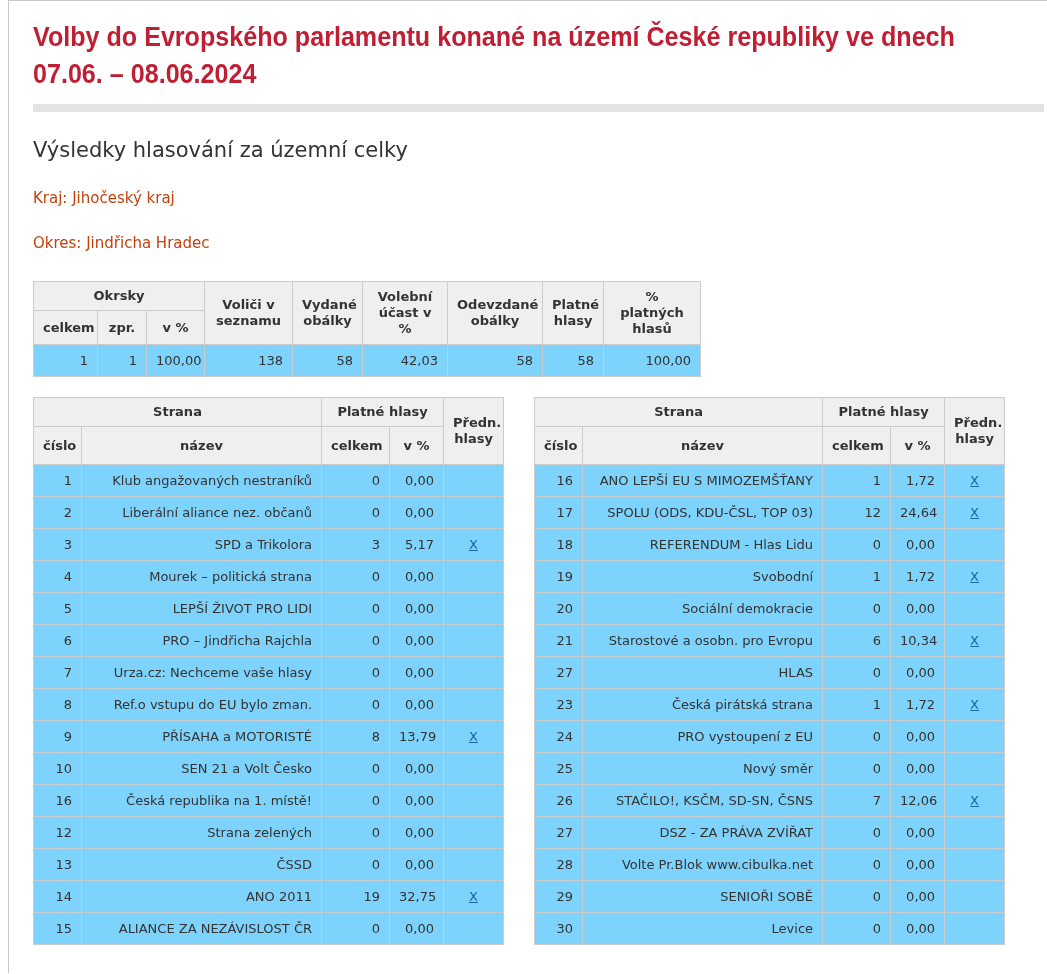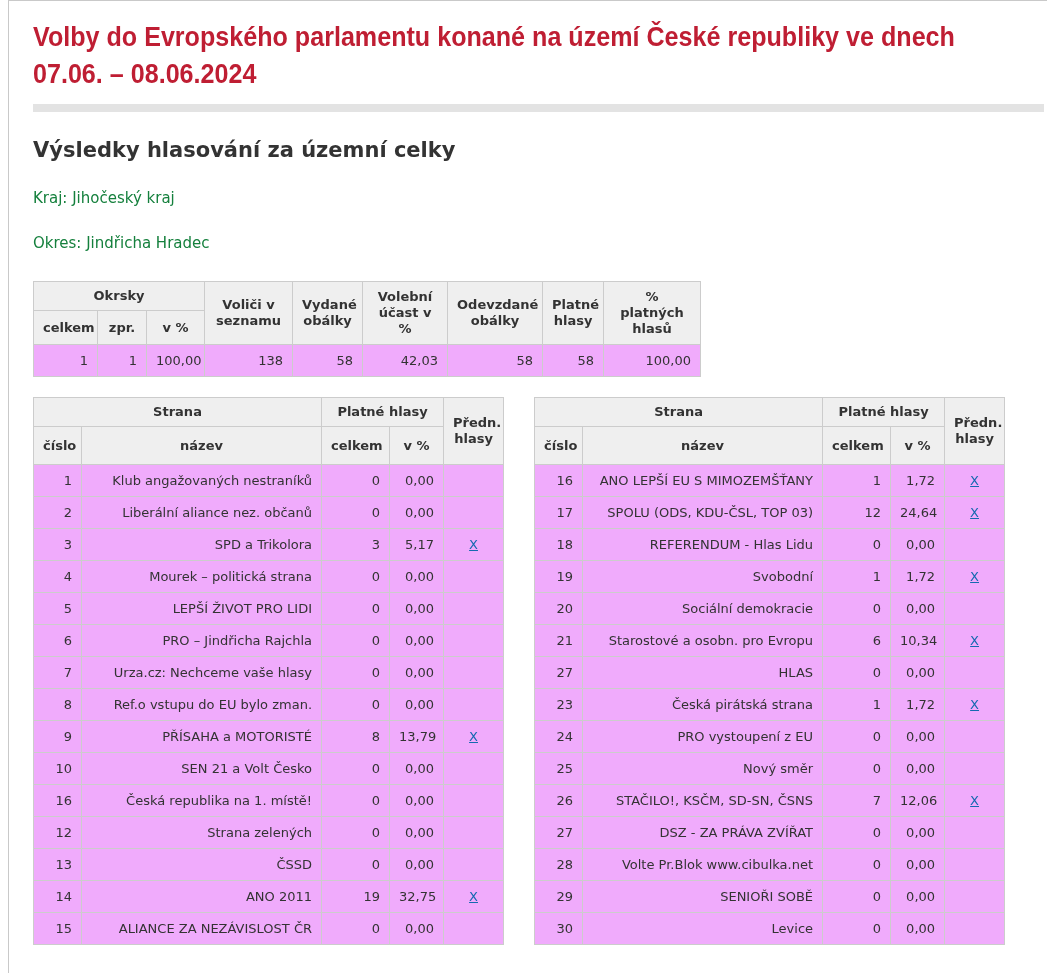--- a/index.html
+++ b/index.html
@@ -29,35 +29,35 @@
     white-space: nowrap;
   }
   .divider-bar {
     height: 8px;
     background: #e3e3e3;
     margin: 11px 3px 0 24px;
   }
   .results-subtitle {
     margin: 26px 0 0 24px;
     font-size: 21px;
-    font-weight: bold;
+    font-weight: normal;
     color: #333;
   }
   .region-line {
     margin: 27px 0 0 24px;
     font-size: 15px;
-    color: #15803d;
+    color: #c2410c;
   }
   table {
     border-collapse: collapse;
     table-layout: fixed;
     font-size: 13px;
     color: #333;
     border: 1px solid #ababab;
-    background: #f0abfc;
+    background: #7dd3fc;
   }
   th, td { border: 1px solid #cccccc; padding: 6px 9px; }
   th {
     background: #efefef;
     font-weight: bold;
     text-align: center;
     color: #333;
     line-height: 16px;
   }
   td { line-height: 17px; }

